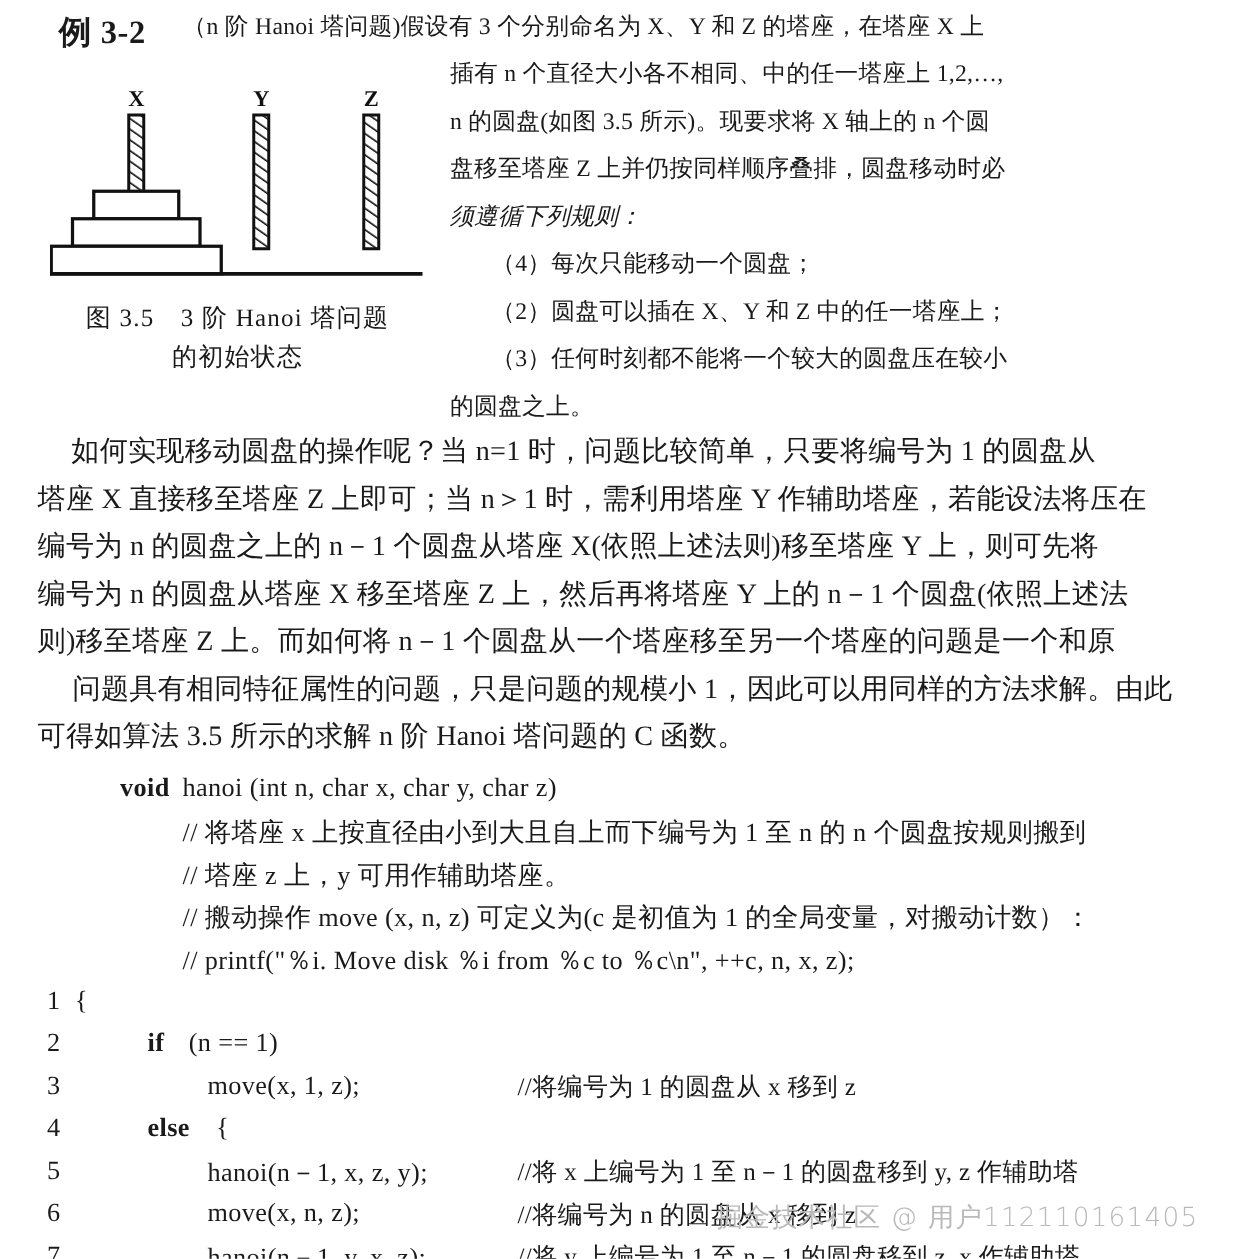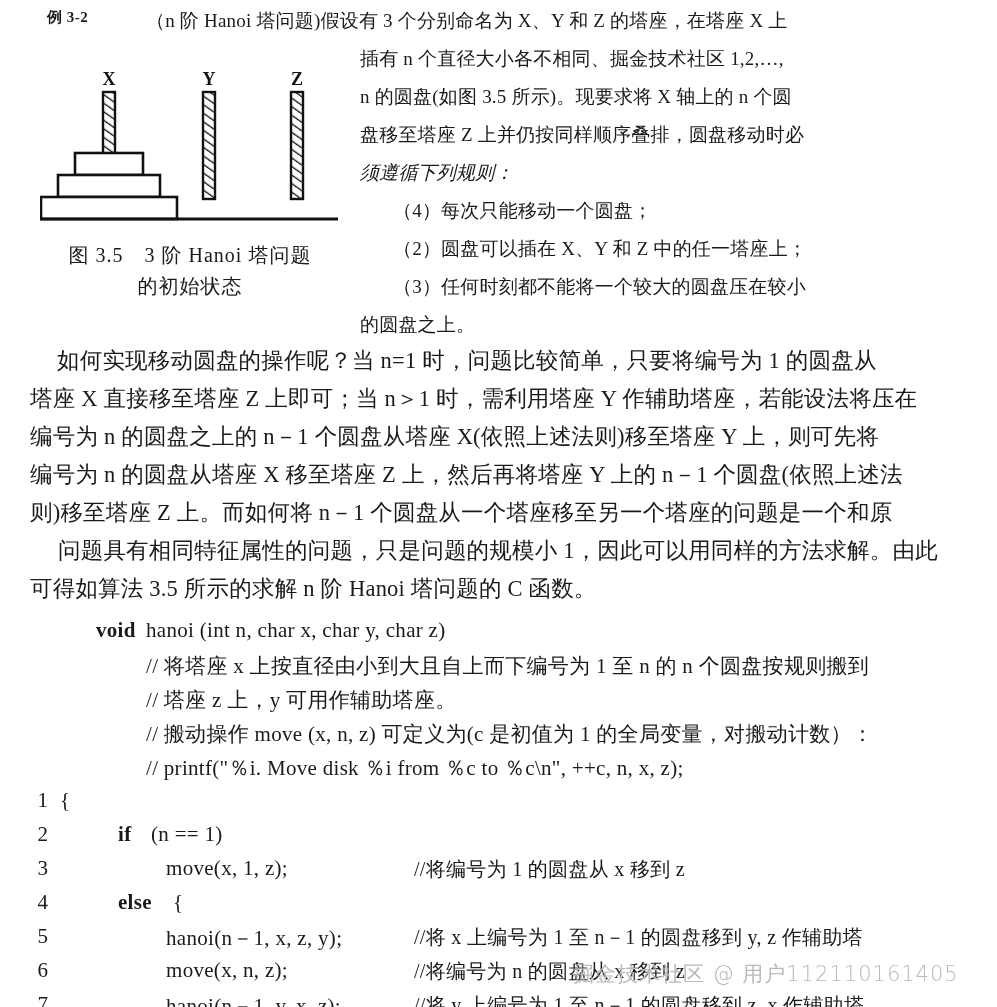--- a/index.html
+++ b/index.html
@@ -21,21 +21,21 @@
     width: 997px;
     height: 1007px;
   }
 
   
   .example-label {
     position: absolute;
     left: 47px;
     top: 8px;
     font-weight: bold;
-    font-size: 15px;
+    font-size: 26px;
     letter-spacing: 0.5px;
     white-space: nowrap;
   }
   .intro-line {
     position: absolute;
     font-size: 19px;
     white-space: nowrap;
     letter-spacing: 0.2px;
   }
   .intro-1 { left: 146px; top: 8px; }
@@ -138,21 +138,21 @@
   }
 </style>
 </head>
 <body>
 
 <div class="page">
 
   <div class="example-label">例 3-2</div>
 
   <div class="intro-line intro-1">（n 阶 Hanoi 塔问题)假设有 3 个分别命名为 X、Y 和 Z 的塔座，在塔座 X 上</div>
-  <div class="intro-line intro-2">插有 n 个直径大小各不相同、掘金技术社区 1,2,…,</div>
+  <div class="intro-line intro-2">插有 n 个直径大小各不相同、中的任一塔座上 1,2,…,</div>
   <div class="intro-line intro-3">n 的圆盘(如图 3.5 所示)。现要求将 X 轴上的 n 个圆</div>
   <div class="intro-line intro-4">盘移至塔座 Z 上并仍按同样顺序叠排，圆盘移动时必</div>
   <div class="intro-line intro-5">须遵循下列规则：</div>
 
   <div class="intro-line rule-1">（4）每次只能移动一个圆盘；</div>
   <div class="intro-line rule-2">（2）圆盘可以插在 X、Y 和 Z 中的任一塔座上；</div>
   <div class="intro-line rule-3">（3）任何时刻都不能将一个较大的圆盘压在较小</div>
   <div class="intro-line rule-4">的圆盘之上。</div>
 
   <div class="figure">

